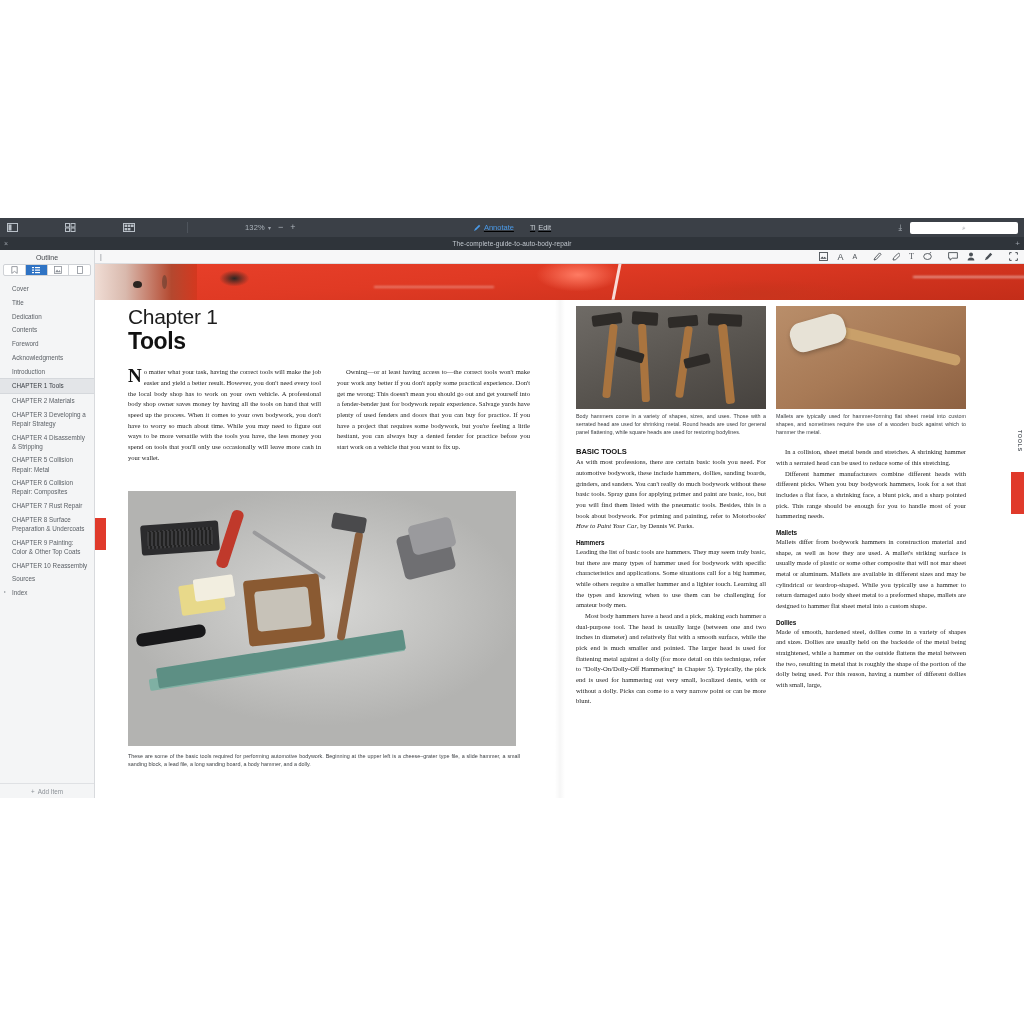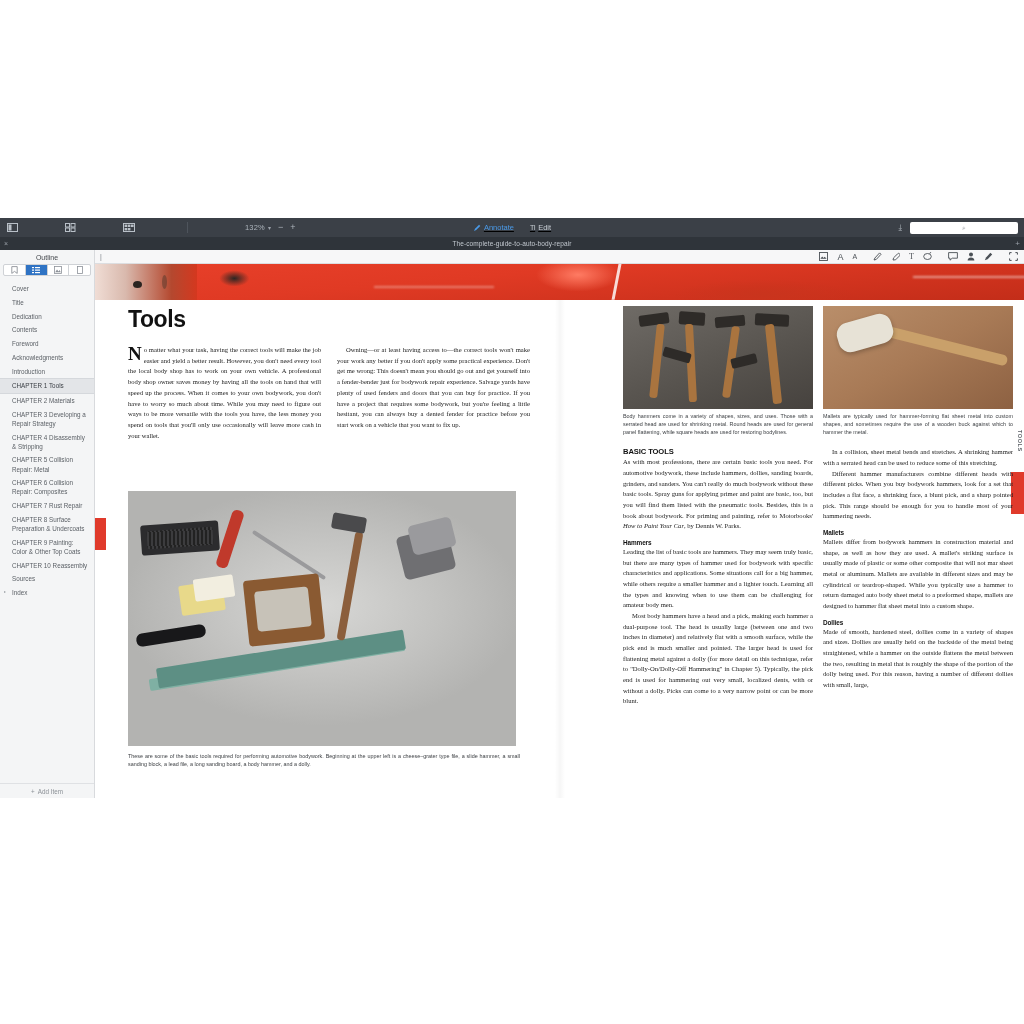--- a/index.html
+++ b/index.html
@@ -163,21 +163,21 @@
   .t-leadfile:after { content:""; position:absolute; left:10px; top:12px; width:54px; height:40px; border-radius:4px; background:#c7c2b8; }
   .t-board { position:absolute; left:28px; top:158px; width:250px; height:20px; background:#5d8f84; border-radius:2px; transform:rotate(-9deg); }
   .t-board2 { position:absolute; left:20px; top:168px; width:258px; height:12px; background:#7fb0a3; border-radius:2px; transform:rotate(-9deg); }
   .t-handle { position:absolute; left:8px; top:138px; width:70px; height:13px; background:#18181a; border-radius:6px; transform:rotate(-9deg); }
   .t-hammer-h { position:absolute; left:218px; top:40px; width:8px; height:110px; background:#8b5e3c; border-radius:4px; transform:rotate(10deg); }
   .t-hammer-head { position:absolute; left:204px; top:24px; width:34px; height:16px; background:#4a4a4c; border-radius:3px; transform:rotate(10deg); }
   .t-dolly { position:absolute; left:272px; top:40px; width:52px; height:44px; background:#6f6f72; border-radius:5px; transform:rotate(-14deg); }
   .t-dolly2 { position:absolute; left:282px; top:30px; width:44px; height:30px; background:#9a9a9d; border-radius:5px; transform:rotate(-14deg); }
 
   
-  .pg-right { position:absolute; left:528px; top:6px; width:400px; }
+  .pg-right { position:absolute; left:481px; top:6px; width:400px; }
   .rp-photos { display:flex; gap:10px; }
   .ph { width:190px; }
   .ph-img { width:190px; height:103px; position:relative; overflow:hidden; }
   .ph-img.a { background:linear-gradient(160deg,#6f6b66 0%,#58544f 55%,#46423e 100%); }
   .ph-img.b { background:linear-gradient(150deg,#b98e6a 0%,#a87a56 50%,#8d6142 100%); }
   .hmr { position:absolute; background:#2e2b28; border-radius:2px; }
   .hdl { position:absolute; background:#a9743f; border-radius:3px; }
   .mallet-head { position:absolute; left:14px; top:12px; width:56px; height:30px; background:#e7e2d6; border-radius:12px; transform:rotate(-16deg); box-shadow:0 2px 4px rgba(0,0,0,.25); }
   .mallet-hdl { position:absolute; left:56px; top:34px; width:130px; height:11px; background:#c9a06a; border-radius:5px; transform:rotate(14deg); }
   .ph-cap { margin-top:3px; }
@@ -393,20 +393,21 @@
         </div>
 
         <div class="spread">
           <div class="gutter-shadow"></div>
 
           <div class="tab-red-left"></div>
           <div class="tab-red-right"></div>
           <div class="vert-tools">TOOLS</div>
 
           <div class="pg-left">
+            <div class="ch-kicker">Chapter 1</div>
             <div class="ch-title">Tools</div>
 
             <div class="cols2">
               <div class="col">
                 <p class="bodytext dropcap-p"><span class="dropcap">N</span><span>o matter what your task, having the correct tools will make the job easier and yield a better result. However, you don't need every tool the local body shop has to work on your own vehicle. A professional body shop owner saves money by having all the tools on hand that will speed up the process. When it comes to your own bodywork, you don't have to worry so much about time. While you may need to figure out ways to be more versatile with the tools you have, the less money you spend on tools that you'll only use occasionally will leave more cash in your wallet.</span></p>
               </div>
               <div class="col">
                 <p class="bodytext ind">Owning—or at least having access to—the correct tools won't make your work any better if you don't apply some practical experience. Don't get me wrong: This doesn't mean you should go out and get yourself into a fender-bender just for bodywork repair experience. Salvage yards have plenty of used fenders and doors that you can buy for practice. If you have a project that requires some bodywork, but you're feeling a little hesitant, you can always buy a dented fender for practice before you start work on a vehicle that you want to fix up.</p>
               </div>
             </div>

